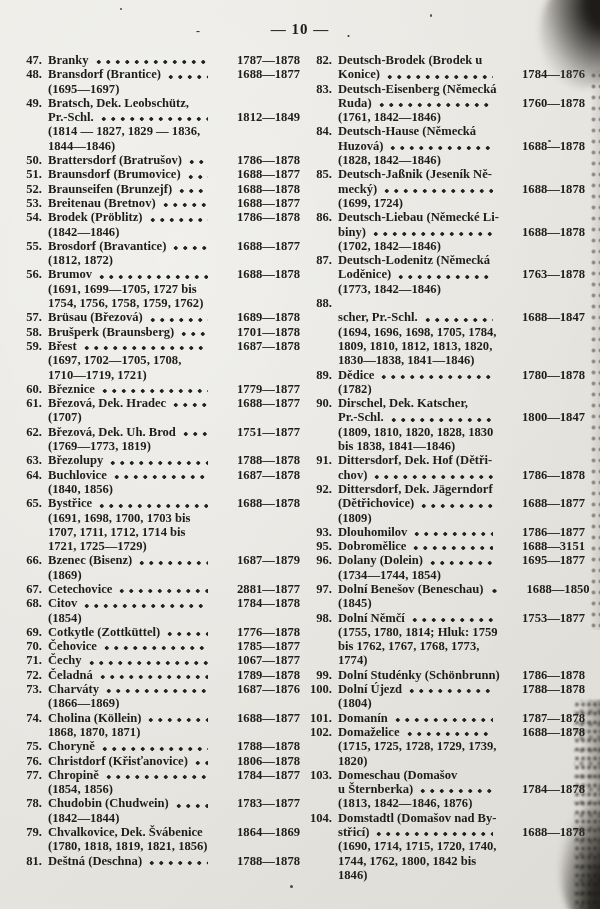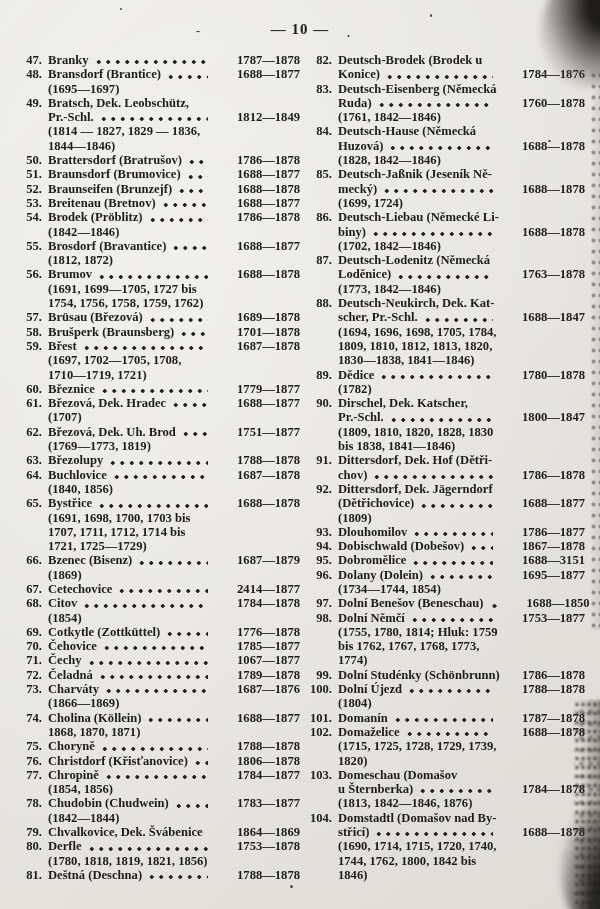--- a/index.html
+++ b/index.html
@@ -299,21 +299,21 @@
           <span class="years">1687—1879</span>
         </div>
         <div class="line">
           <span class="num"></span>
           <span class="txt">(1869)</span>
         </div>
         <div class="line">
           <span class="num">67.</span>
           <span class="txt">Cetechovice</span>
           <span class="leader"></span>
-          <span class="years">2414—1877</span>
+          <span class="years">2881—1877</span>
         </div>
         <div class="line">
           <span class="num">68.</span>
           <span class="txt">Citov</span>
           <span class="leader"></span>
           <span class="years">1784—1878</span>
         </div>
         <div class="line">
           <span class="num"></span>
           <span class="txt">(1854)</span>
@@ -393,26 +393,20 @@
         <div class="line">
           <span class="num"></span>
           <span class="txt">(1842—1844)</span>
         </div>
         <div class="line">
           <span class="num">79.</span>
           <span class="txt">Chvalkovice, Dek. Švábenice</span>
           <span class="years nolead">1864—1869</span>
         </div>
         <div class="line">
-          <span class="num">80.</span>
-          <span class="txt">Derfle</span>
-          <span class="leader"></span>
-          <span class="years">1753—1878</span>
-        </div>
-        <div class="line">
           <span class="num"></span>
           <span class="txt">(1780, 1818, 1819, 1821, 1856)</span>
         </div>
         <div class="line">
           <span class="num">81.</span>
           <span class="txt">Deštná (Deschna)</span>
           <span class="leader"></span>
           <span class="years">1788—1878</span>
         </div>
       </div>
@@ -492,21 +486,20 @@
           <span class="txt">Loděnice)</span>
           <span class="leader"></span>
           <span class="years">1763—1878</span>
         </div>
         <div class="line">
           <span class="num"></span>
           <span class="txt">(1773, 1842—1846)</span>
         </div>
         <div class="line">
           <span class="num">88.</span>
-          <span class="txt">Deutsch-Neukirch, Dek. Kat-</span>
         </div>
         <div class="line">
           <span class="num"></span>
           <span class="txt">scher, Pr.-Schl.</span>
           <span class="leader"></span>
           <span class="years">1688—1847</span>
         </div>
         <div class="line">
           <span class="num"></span>
           <span class="txt">(1694, 1696, 1698, 1705, 1784,</span>
@@ -571,46 +564,44 @@
           <span class="num"></span>
           <span class="txt">(1809)</span>
         </div>
         <div class="line">
           <span class="num">93.</span>
           <span class="txt">Dlouhomilov</span>
           <span class="leader"></span>
           <span class="years">1786—1877</span>
         </div>
         <div class="line">
-          <span class="num">94.</span>
-          <span class="txt">Dobischwald (Dobešov)</span>
-          <span class="leader"></span>
-          <span class="years">1867—1878</span>
-        </div>
-        <div class="line">
           <span class="num">95.</span>
           <span class="txt">Dobromělice</span>
           <span class="leader"></span>
           <span class="years">1688—3151</span>
         </div>
         <div class="line">
           <span class="num">96.</span>
           <span class="txt">Dolany (Dolein)</span>
           <span class="leader"></span>
           <span class="years">1695—1877</span>
         </div>
         <div class="line">
           <span class="num"></span>
           <span class="txt">(1734—1744, 1854)</span>
         </div>
         <div class="line">
           <span class="num">97.</span>
           <span class="txt">Dolní Benešov (Beneschau)</span>
           <span class="leader"></span>
           <span class="years">1688—1850</span>
+        </div>
+        <div class="line">
+          <span class="num"></span>
+          <span class="txt">(1845)</span>
         </div>
         <div class="line">
           <span class="num">98.</span>
           <span class="txt">Dolní Němčí</span>
           <span class="leader"></span>
           <span class="years">1753—1877</span>
         </div>
         <div class="line">
           <span class="num"></span>
           <span class="txt">(1755, 1780, 1814; Hluk: 1759</span>

